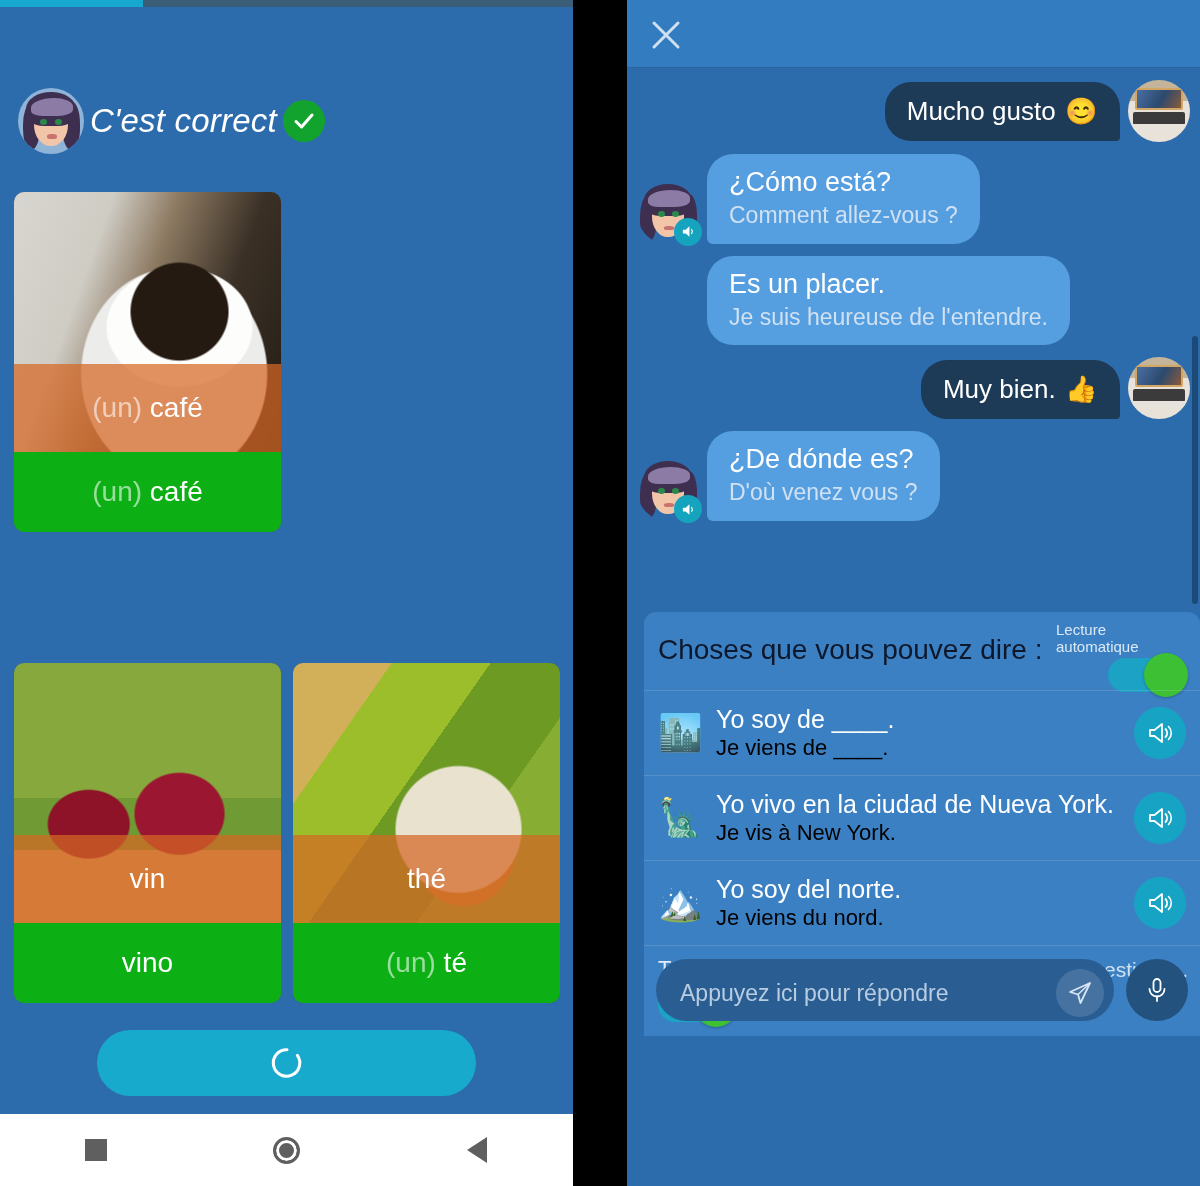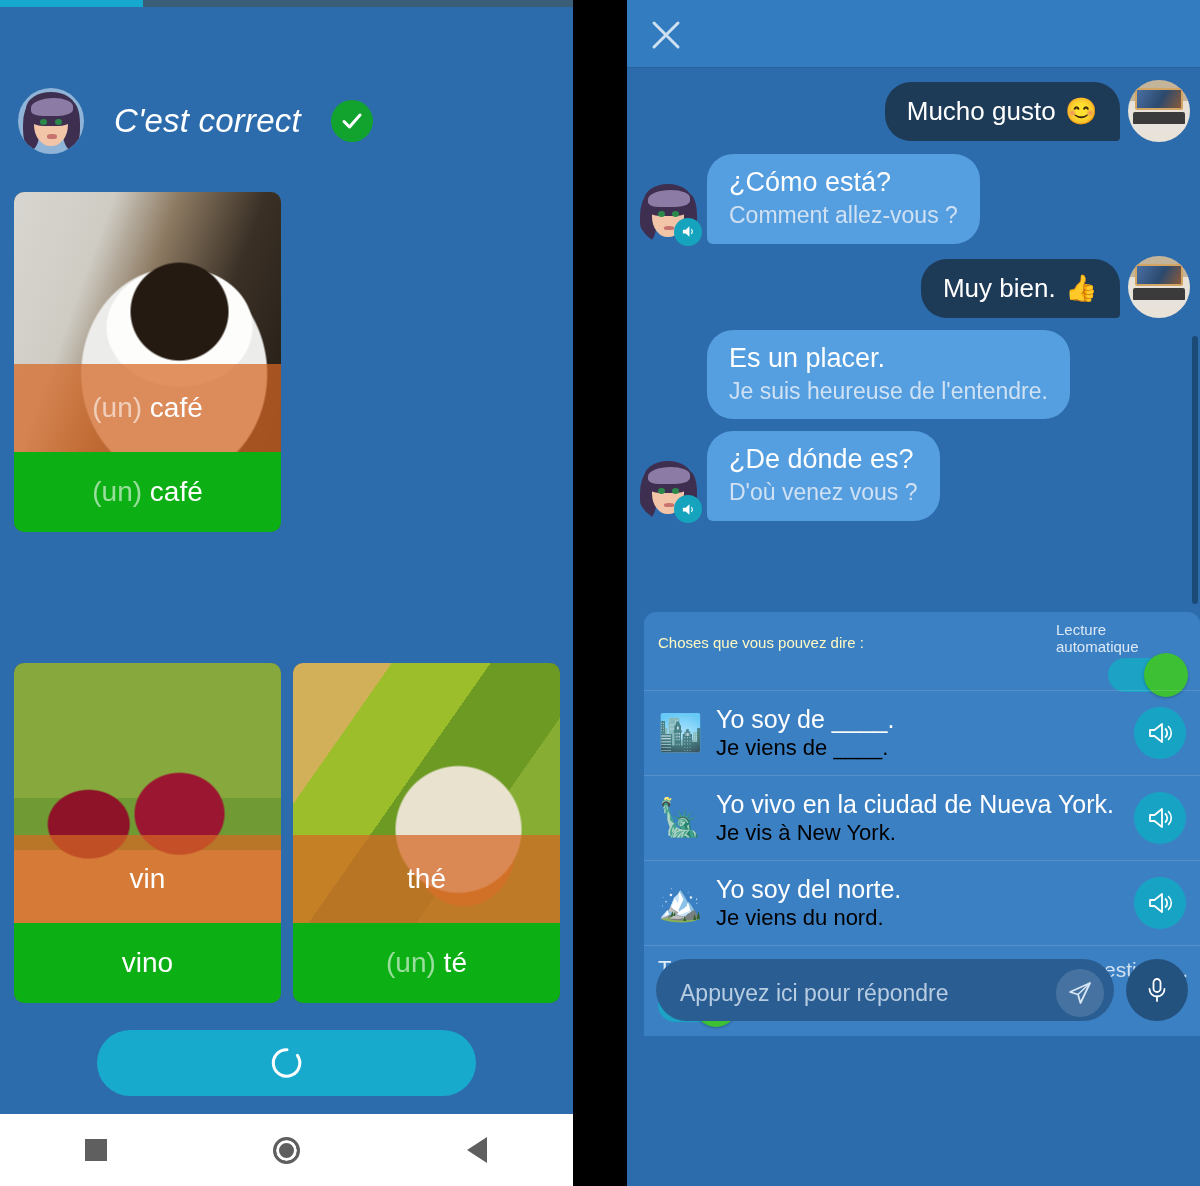--- a/index.html
+++ b/index.html
@@ -20,21 +20,21 @@
     position: absolute; left: 0; top: 0; width: 573px; height: 7px;
     background: #3a5d78;
   }
   .progress-fill {
     position: absolute; left: 0; top: 0; height: 7px; width: 142px;
     background: #17a8cf;
   }
 
   .correct-row {
     position: absolute; left: 18px; top: 88px;
-    display: flex; align-items: center; gap: 30px;
+    display: flex; align-items: center; gap: 6px;
   }
   .avatar-lady {
     width: 66px; height: 66px; border-radius: 50%;
     background: #8fb4d8; position: relative; overflow: hidden; flex: none;
   }
   .avatar-lady .face {
     position: absolute; left: 16px; top: 14px; width: 34px; height: 44px;
     background: #f2c4a8; border-radius: 45% 45% 48% 48%;
   }
   .avatar-lady .hair-top {
@@ -238,21 +238,21 @@
     background: #1c4a77; border-radius: 3px; cursor: pointer;
   }
 
   
   .sugg-panel {
     position: absolute; left: 644px; top: 612px; width: 556px; height: 424px;
     background: #3c80c4; border-radius: 12px 12px 0 0; overflow: hidden;
   }
   .sugg-head { position: relative; height: 78px; }
   .sugg-title {
-    position: absolute; left: 14px; top: 22px; font-size: 15px; color: #fef9c3;
+    position: absolute; left: 14px; top: 22px; font-size: 28px; color: #0f172a;
   }
   .autoplay-label {
     position: absolute; right: 14px; top: 10px; width: 130px; text-align: left;
     font-size: 15px; color: #dbe8f5; line-height: 1.12;
   }
   .toggle {
     position: absolute; width: 76px; height: 34px; border-radius: 17px;
     background: #1ba2c4; cursor: pointer;
   }
   .toggle .knob {
@@ -455,36 +455,36 @@
                 <path d="M11 5.5a3.5 3.5 0 0 1 0 5" stroke="#fff" stroke-width="1.2" fill="none"></path>
               </svg>
           </div>
         </div>
         <div class="bubble-in">
           <div class="b-primary">¿Cómo está?</div>
           <div class="b-secondary">Comment allez-vous ?</div>
         </div>
       </div>
 
+      <div class="msg in" style="padding-left:70px;">
+        <div class="bubble-in solo">
+          <div class="b-primary">Es un placer.</div>
+          <div class="b-secondary">Je suis heureuse de l'entendre.</div>
+        </div>
+      </div>
+
       <div class="msg out">
         <div class="bubble-out">
           <span>Muy bien.</span>
           <span>👍</span>
         </div>
         <div class="av-user">
           <div class="screen"></div>
             <div class="kb"></div>
             <div class="base"></div>
-        </div>
-      </div>
-
-      <div class="msg in" style="padding-left:70px;">
-        <div class="bubble-in solo">
-          <div class="b-primary">Es un placer.</div>
-          <div class="b-secondary">Je suis heureuse de l'entendre.</div>
         </div>
       </div>
 
       <div class="msg in">
         <div class="av-bot">
           <div class="inner">
             <div class="hair-l"></div>
               <div class="hair-r"></div>
             <div class="face"></div>
               <div class="hair-top"></div>

